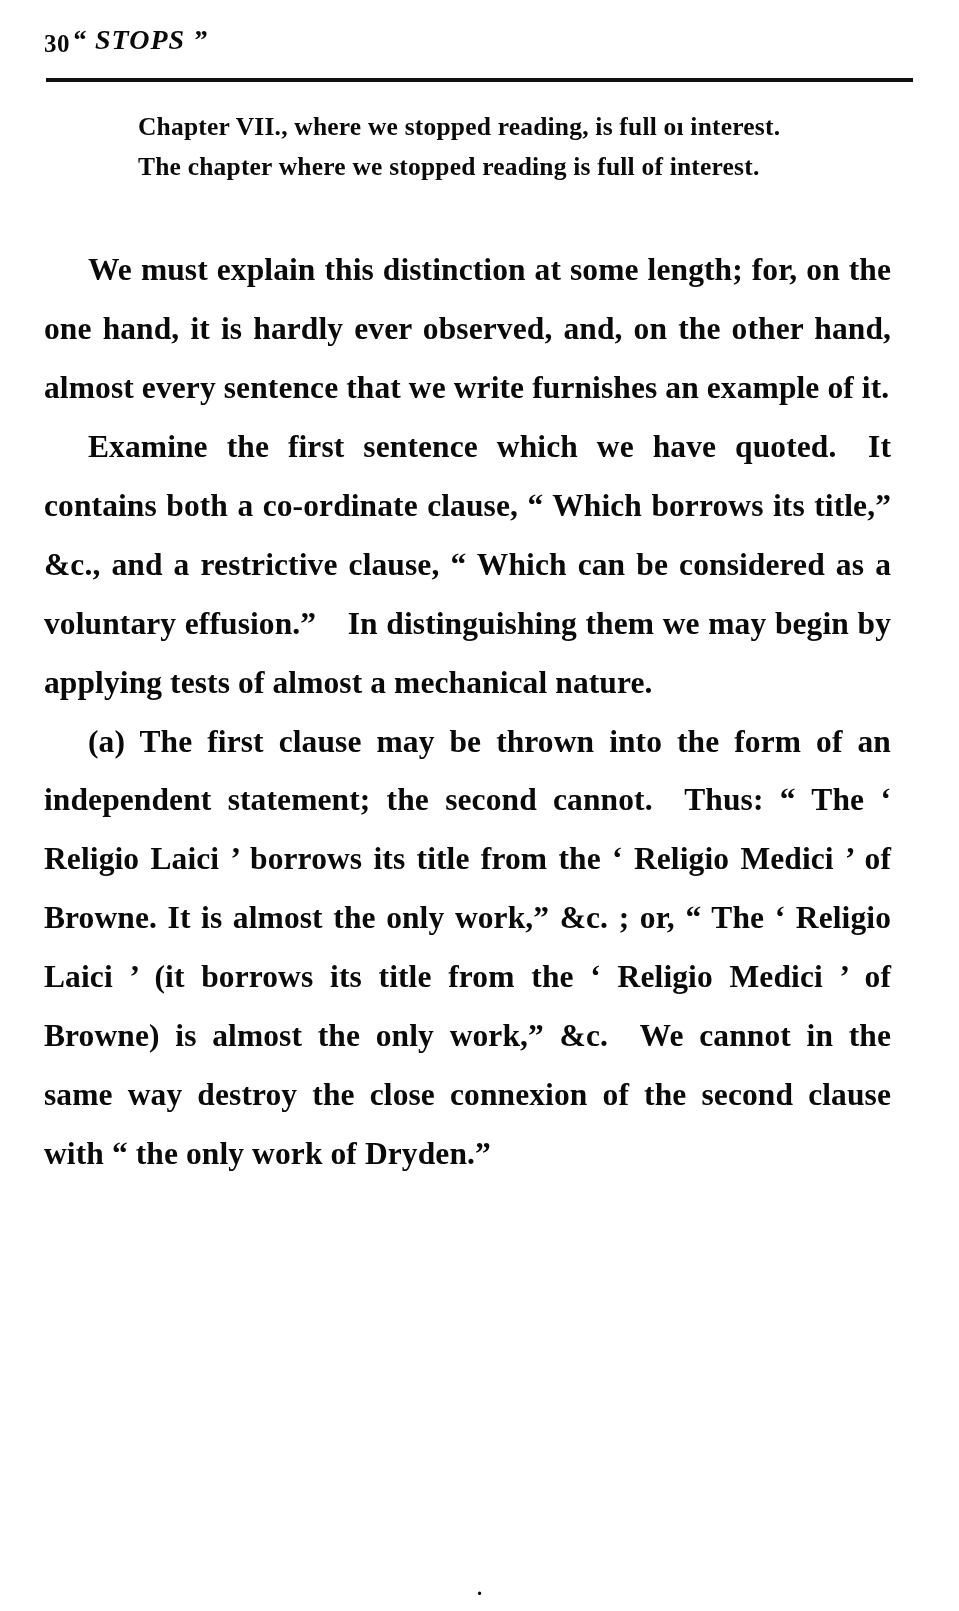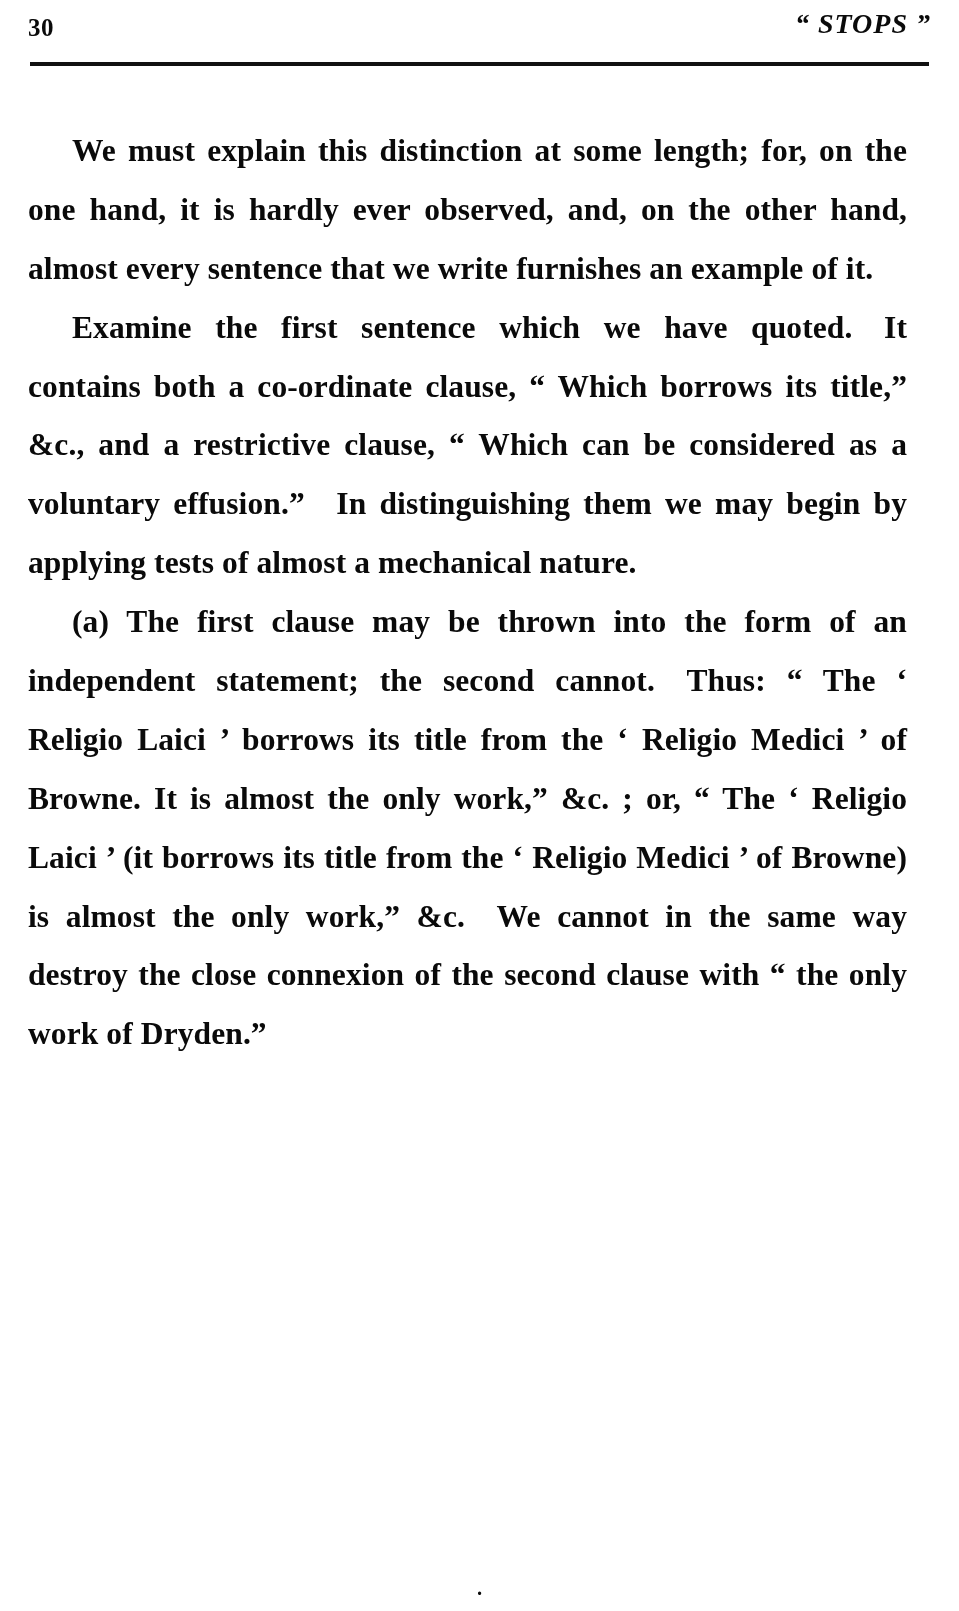--- a/index.html
+++ b/index.html
@@ -12,21 +12,21 @@
     height: 1611px;
     overflow: hidden;
     font-family: "Liberation Serif", serif;
     color: #0a0a0a;
   }
   .page {
     position: relative;
     width: 959px;
     height: 1611px;
     box-sizing: border-box;
-    padding: 0;
+    padding: 16px;
   }
 
   
   .header {
     position: relative;
     height: 58px;
     margin: 0 28px 0 28px;
   }
   .folio {
     position: absolute;
@@ -35,21 +35,21 @@
     font-family: "Liberation Serif", serif;
     font-weight: 700;
     font-size: 25px;
     letter-spacing: 0.5px;
   }
   .running-title {
     position: absolute;
     left: 0;
     right: 0;
     top: 8px;
-    text-align: right;
+    text-align: left;
     font-family: "Liberation Serif", serif;
     font-style: italic;
     font-weight: 700;
     font-size: 28px;
     letter-spacing: 1px;
     padding-left: 28px;
   }
   .rule {
     margin: 4px 30px 0 30px;
     border: 0;
@@ -106,20 +106,22 @@
 <div class="page">
 
   <div class="header">
     <div class="folio">30</div>
     <div class="running-title">“ STOPS ”</div>
   </div>
 
   <hr class="rule">
 
   <div class="quote-block">
+    <p>Chapter VII., where we stopped reading, is full oı interest.</p>
+    <p>The chapter where we stopped reading is full of interest.</p>
   </div>
 
   <div class="body-text">
     <p>We must explain this distinction at some length; for, on the one hand, it is hardly ever observed, and, on the other hand, almost every sentence that we write furnishes an example of it.</p>
     <p>Examine the first sentence which we have quoted. It contains both a co-ordinate clause, “ Which borrows its title,” &amp;c., and a restrictive clause, “ Which can be considered as a voluntary effusion.” In distinguishing them we may begin by applying tests of almost a mechanical nature.</p>
     <p>(a) The first clause may be thrown into the form of an independent statement; the second cannot. Thus: “ The ‘ Religio Laici ’ borrows its title from the ‘ Religio Medici ’ of Browne. It is almost the only work,” &amp;c. ; or, “ The ‘ Religio Laici ’ (it borrows its title from the ‘ Religio Medici ’ of Browne) is almost the only work,” &amp;c. We cannot in the same way destroy the close connexion of the second clause with “ the only work of Dryden.”</p>
   </div>
 
   <div class="footmark">·</div>
 

